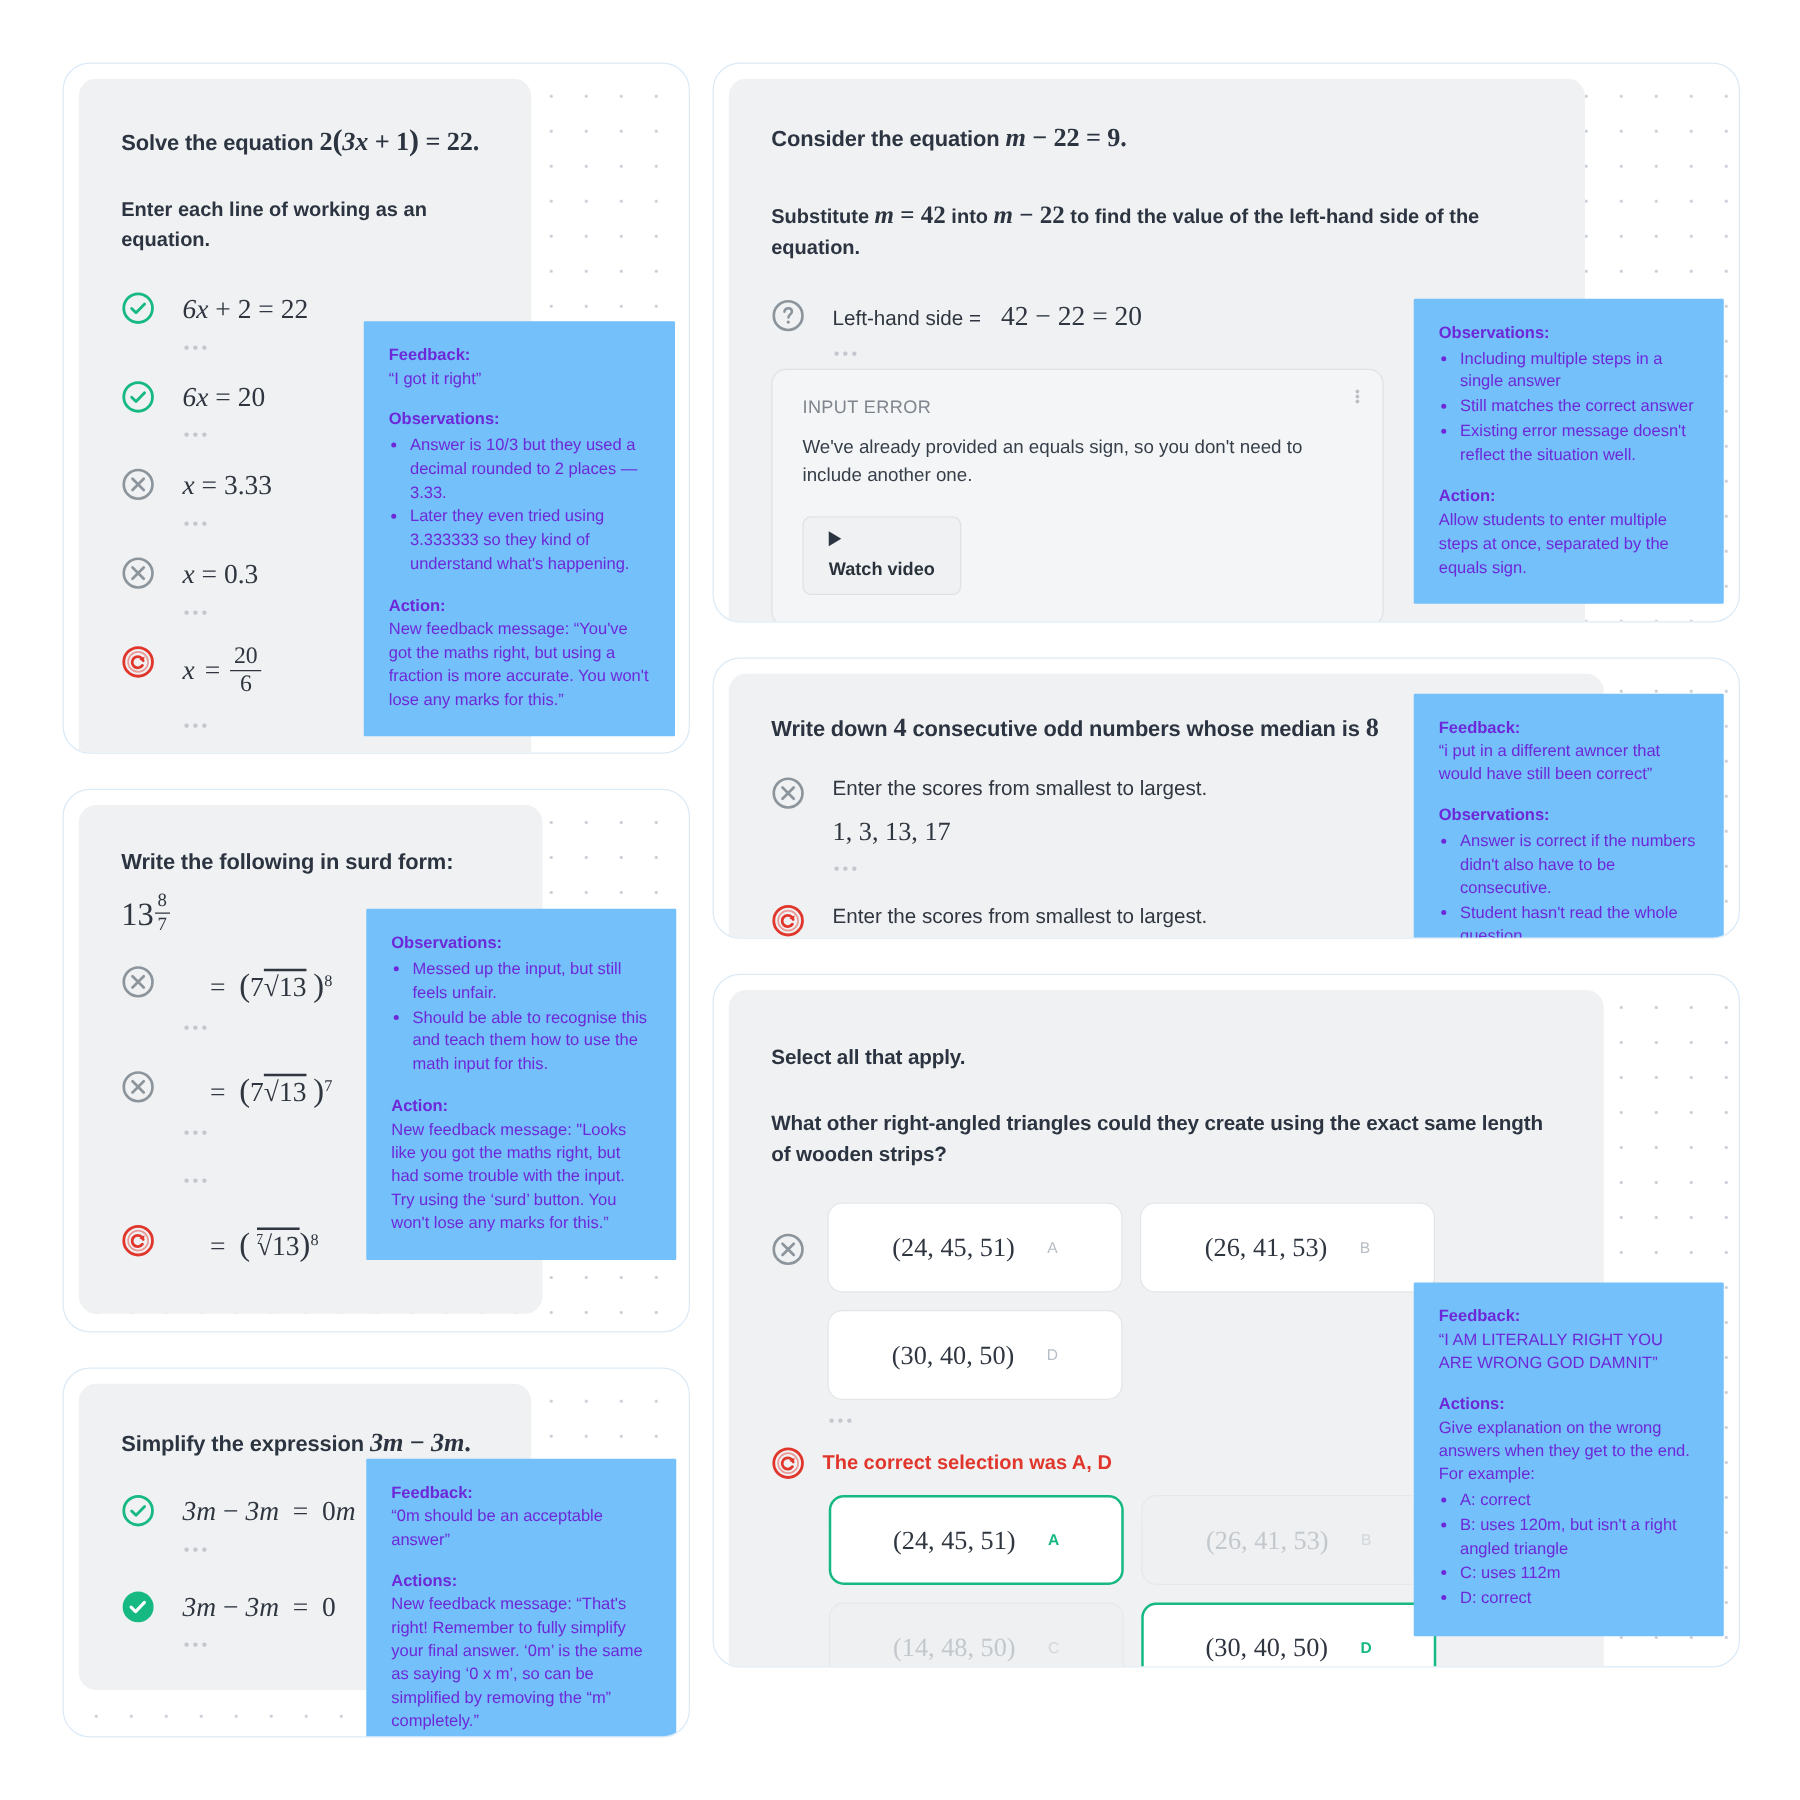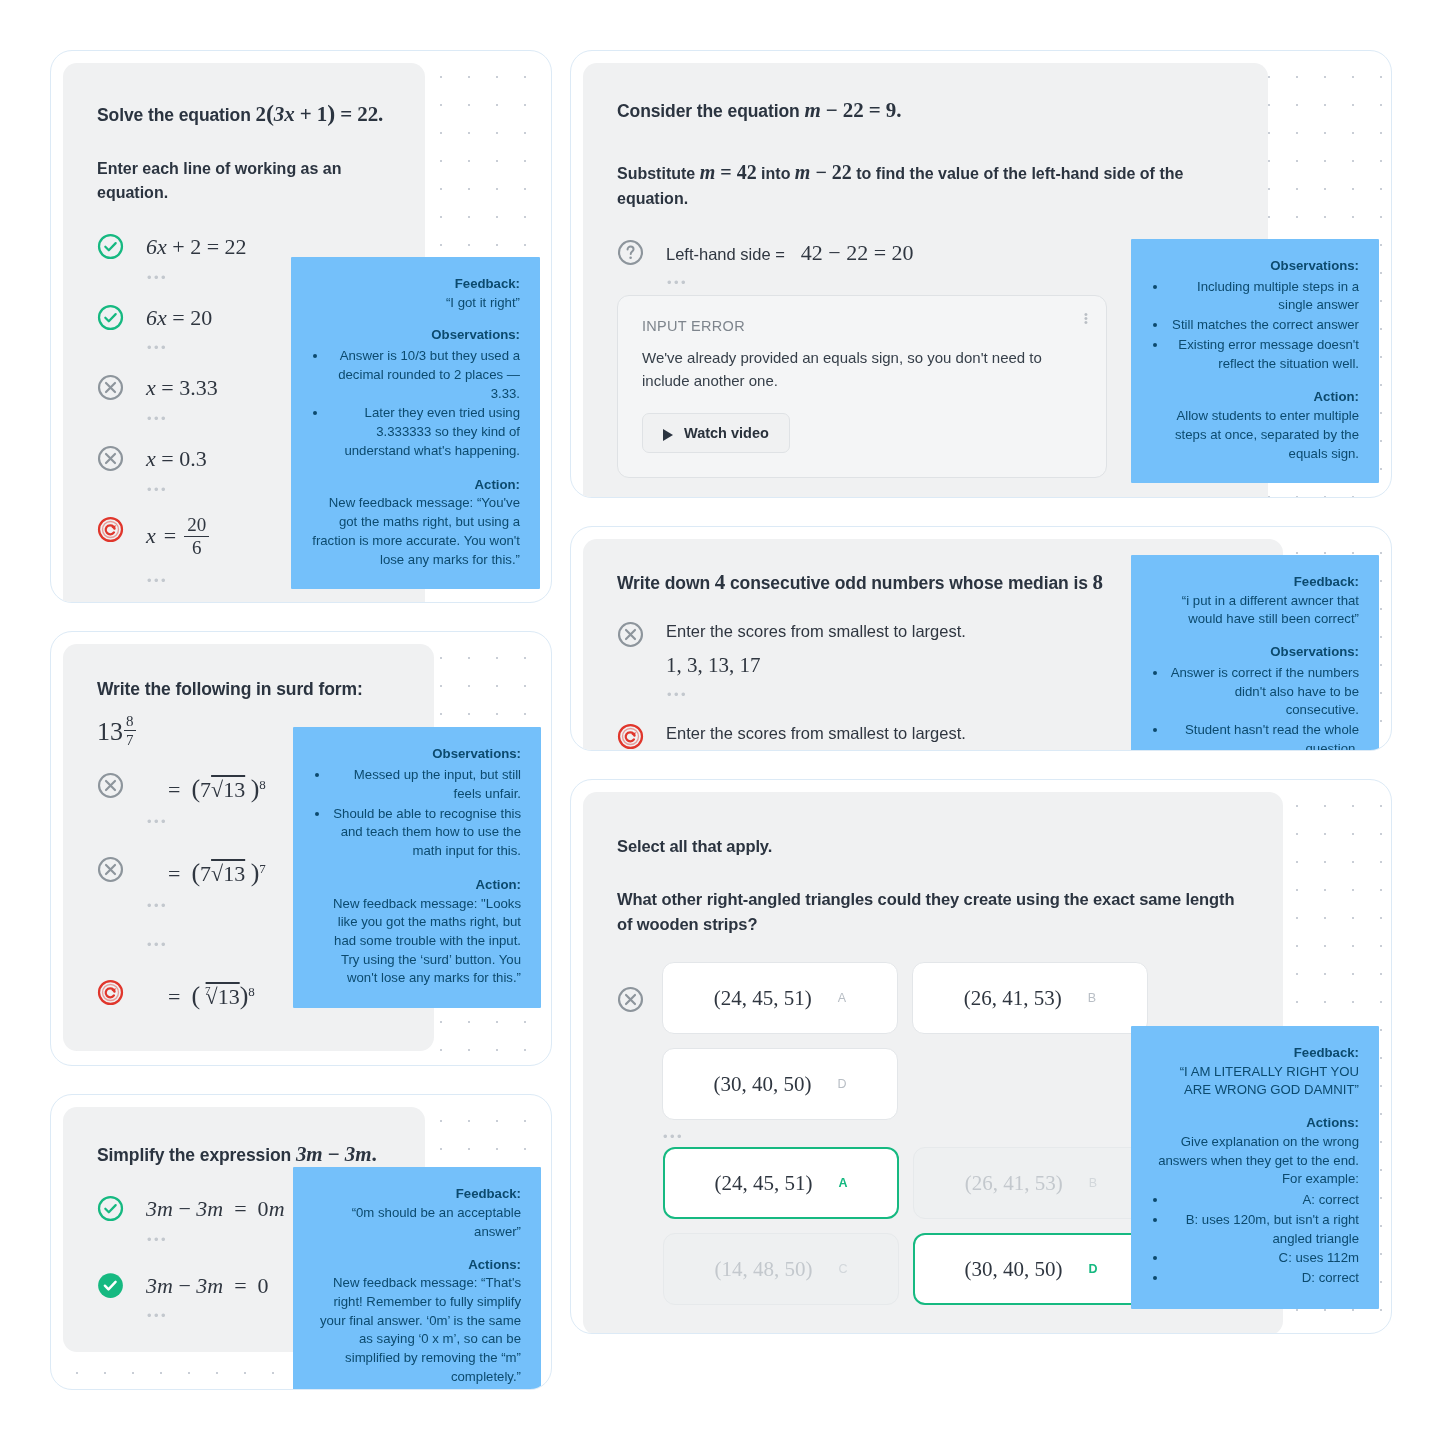--- a/index.html
+++ b/index.html
@@ -102,27 +102,26 @@
   }
   .dots-indent { margin-left: 50px; }
 
   
   .ico { width: 27px; height: 27px; flex: 0 0 27px; display: block; margin-top: 2px; }
 
   
   .callout {
     position: absolute;
     background: #74c0fa;
-    color: #0c4a6e;
+    color: #6d28d9;
     padding: 18px 20px 20px 20px;
     font-size: 13.2px;
     line-height: 1.42;
     z-index: 5;
     border-radius: 1px;
-    text-align: right;
   }
   .callout b { font-weight: bold; display: block; }
   .callout p { margin: 0; }
   .callout .gap { height: 14px; }
   .callout ul { margin: 2px 0 0 0; padding-left: 17px; }
   .callout li { margin-bottom: 1px; }
   .callout .faded { opacity: 0.35; }
 
   
   .errbox {
@@ -139,24 +138,25 @@
     width: 4px; color: #b9bec4; font-size: 11px; line-height: 4px;
     letter-spacing: 0; text-align: center;
   }
   .errbox .kebab span { display: block; }
   .err-label {
     font-size: 14.5px; color: #7e858d; letter-spacing: 0.3px; margin-bottom: 12px;
   }
   .err-body { font-size: 15px; color: #363f49; line-height: 1.55; max-width: 430px; }
   .err-btn {
     margin-top: 20px;
-    display: inline-flex; align-items: flex-end; gap: 11px;
+    display: inline-flex; align-items: flex-start; gap: 11px;
     background: #f0f1f2; border: 1.4px solid #dfe2e5; border-radius: 7px;
     padding: 11px 20px; font-size: 14.5px; font-weight: bold; color: #29313b;
     cursor: pointer;
+    flex-direction: column;
   }
   .err-btn .tri {
     width: 0; height: 0; border-left: 10px solid #2b3440;
     border-top: 6.5px solid transparent; border-bottom: 6.5px solid transparent;
   }
 
   
   .banner {
     display: flex; align-items: center; gap: 14px;
     margin-top: 14px; margin-bottom: 12px;
@@ -518,20 +518,26 @@
               <span class="opt-key">B</span>
             </div>
             <div class="opt">
               <span class="opt-val">(30, 40, 50)</span>
               <span class="opt-key">D</span>
             </div>
           </div>
         </div>
         <div class="dots" style="margin-left:46px;margin-top:10px;margin-bottom:4px;">•••</div>
 
+        <div class="banner">
+          <svg class="ico" style="margin-top:0;">
+              <use href="#sym-retry"></use>
+            </svg>
+          <span class="banner-text">The correct selection was A, D</span>
+        </div>
 
         <div class="opts" style="margin-left:46px;">
           <div class="opt sel">
             <span class="opt-val">(24, 45, 51)</span>
             <span class="opt-key">A</span>
           </div>
           <div class="opt dim">
             <span class="opt-val">(26, 41, 53)</span>
             <span class="opt-key">B</span>
           </div>

